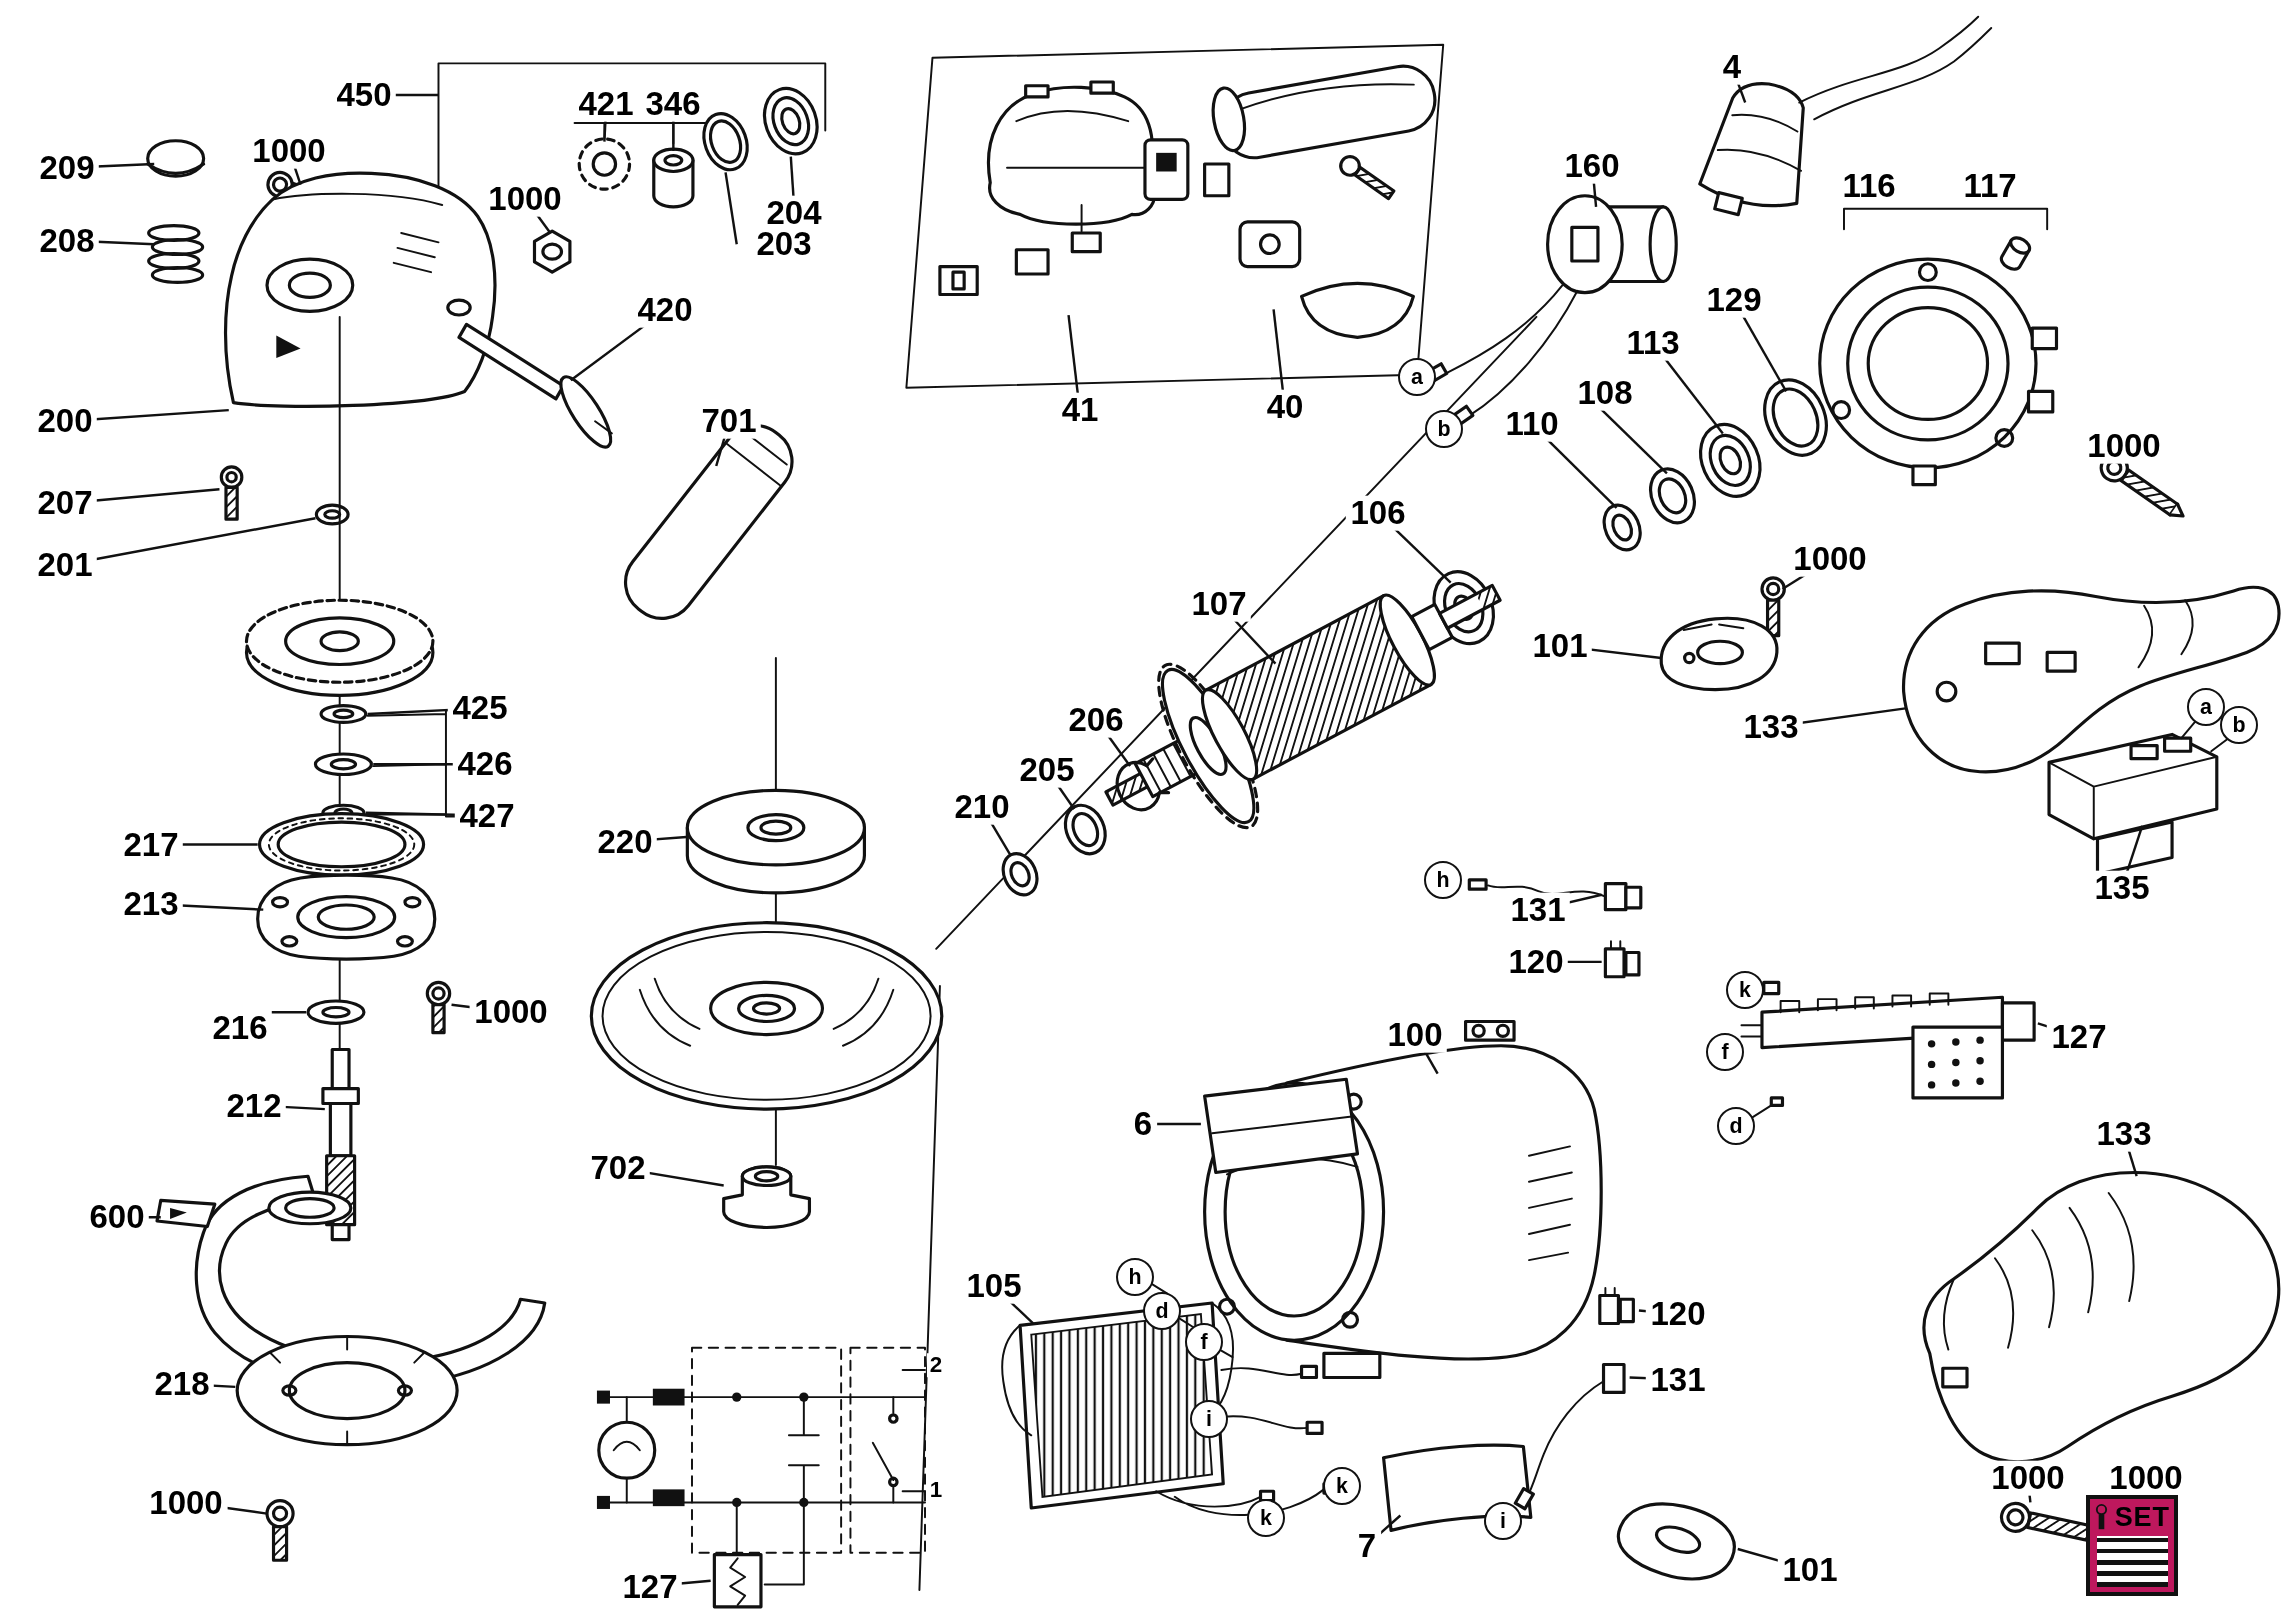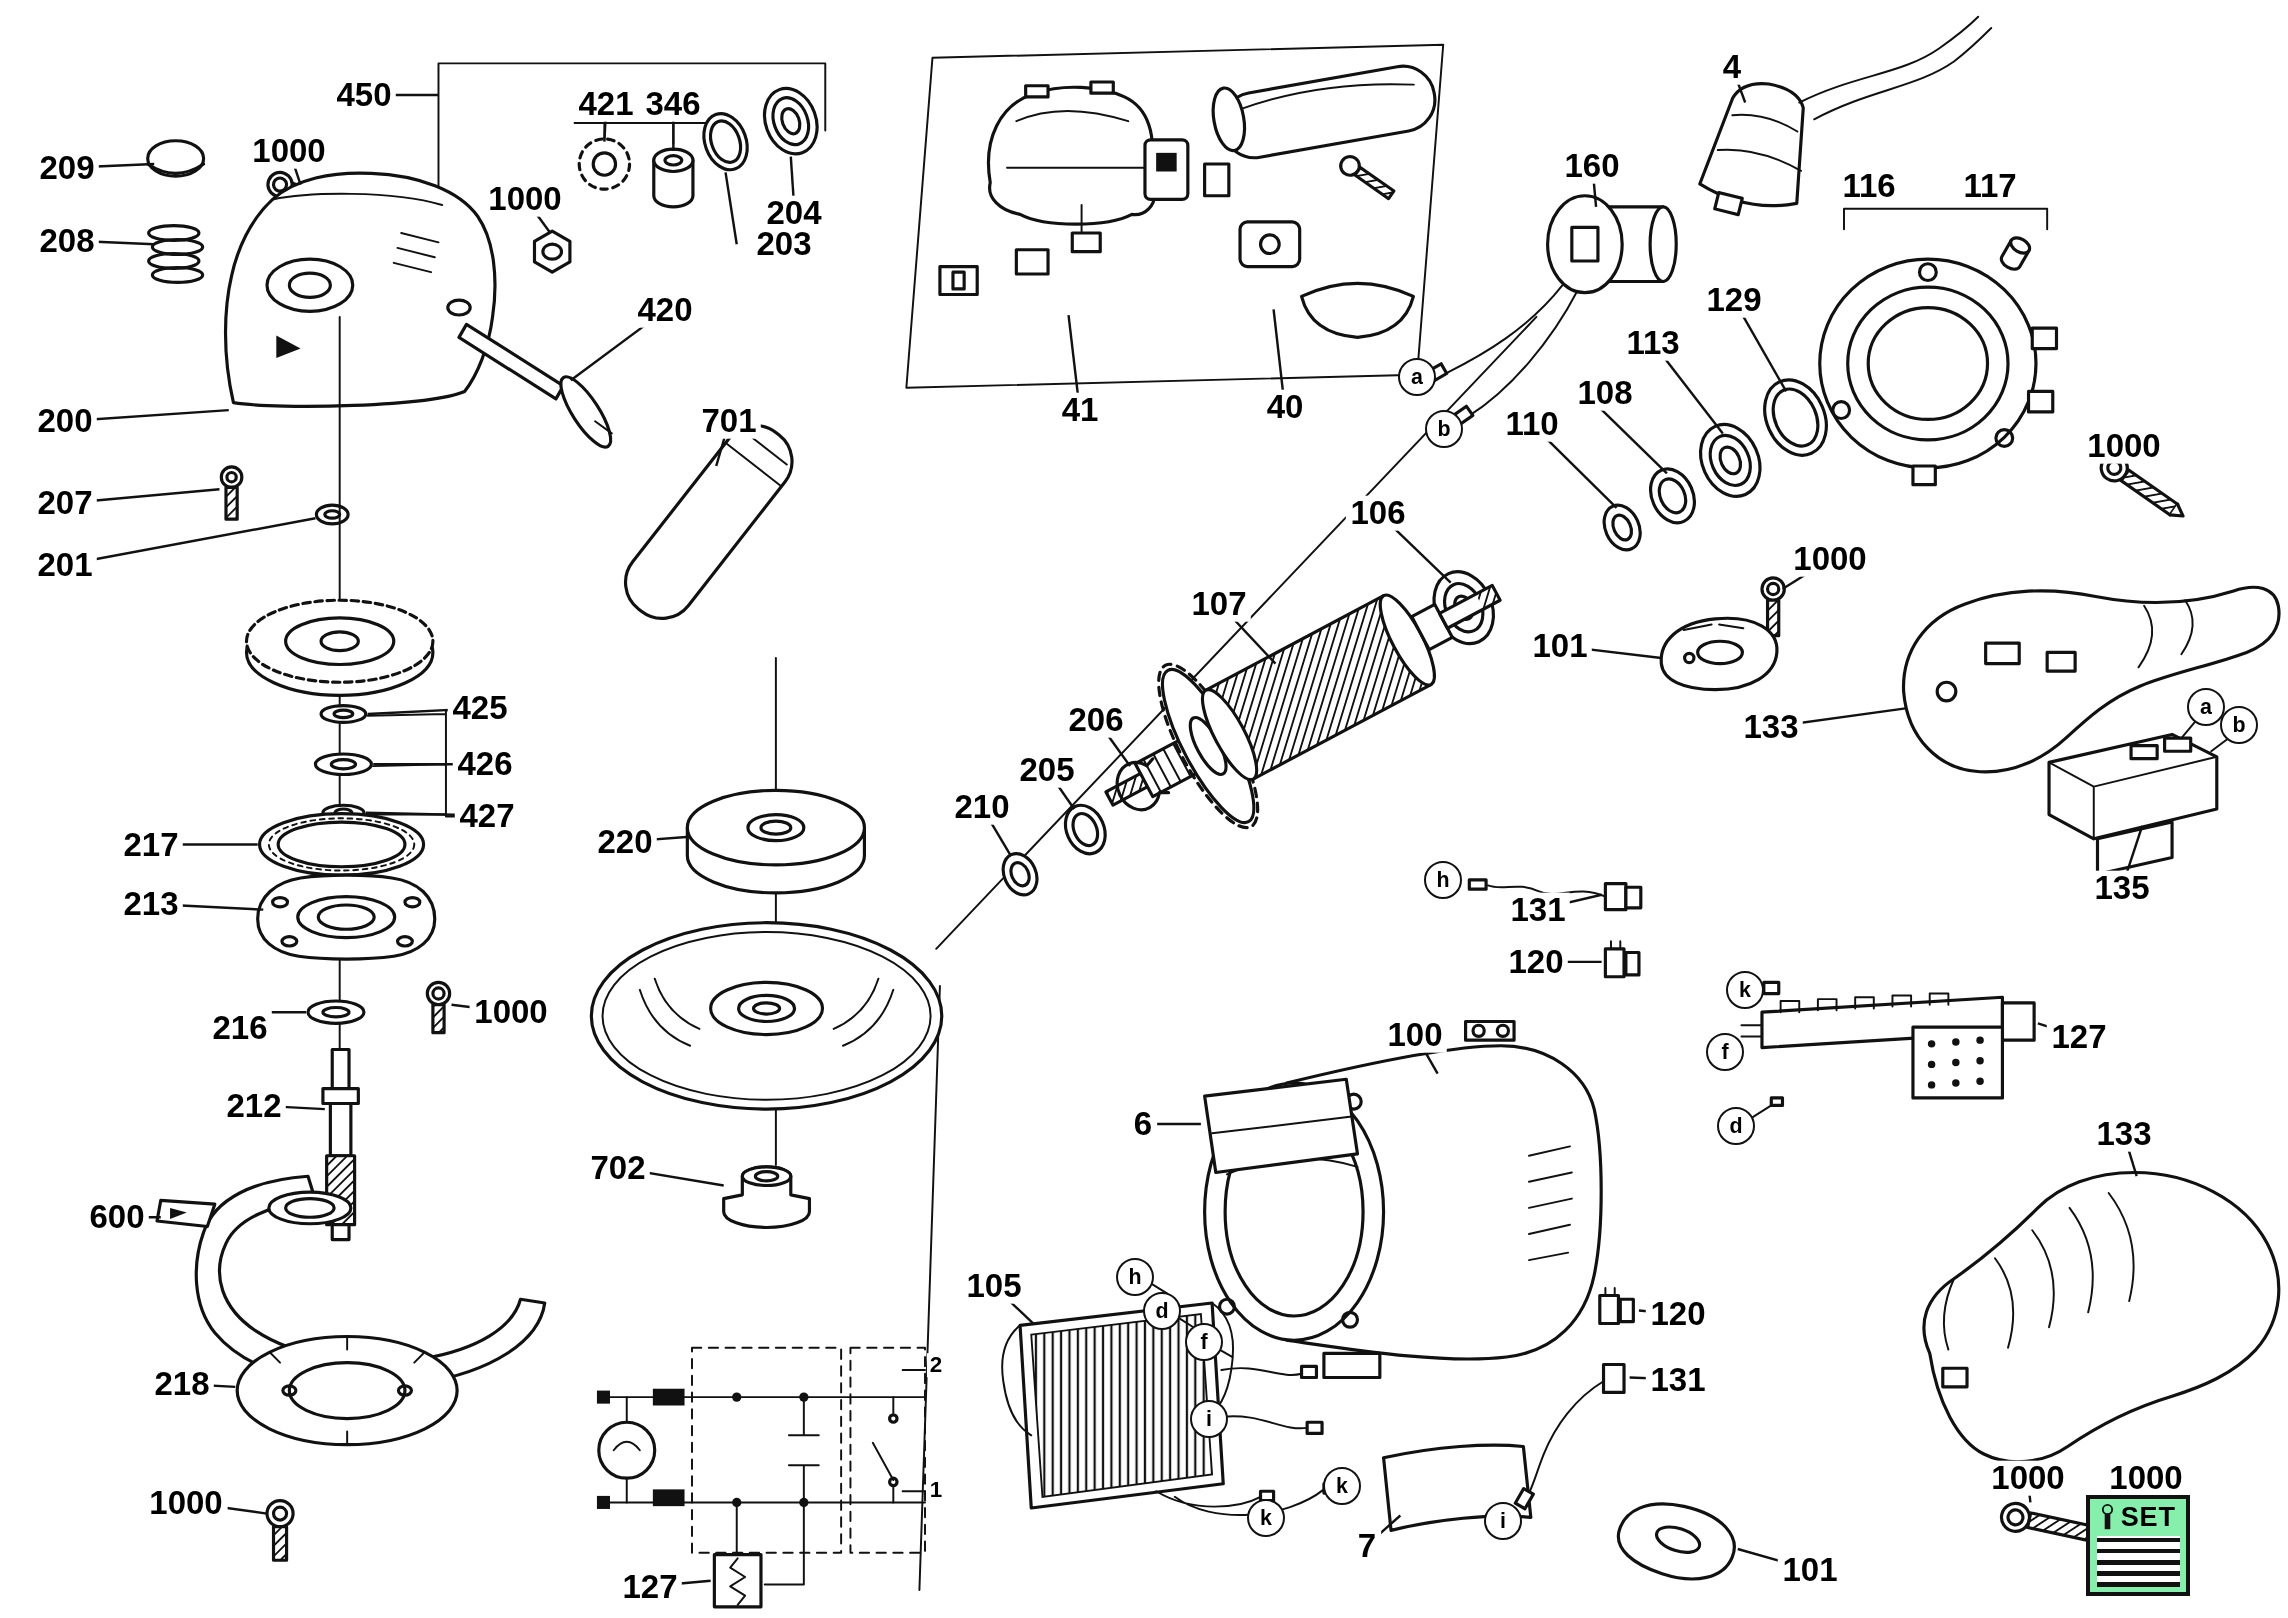--- a/index.html
+++ b/index.html
@@ -10,21 +10,21 @@
   .p{fill:#ffffff;stroke:#111111;stroke-width:3.4;stroke-linecap:round;stroke-linejoin:round;}
   .d{fill:none;stroke:#111111;stroke-width:3.4;stroke-linecap:round;stroke-linejoin:round;}
   .thin{fill:none;stroke:#111111;stroke-width:2.1;stroke-linecap:round;stroke-linejoin:round;}
   .b{fill:#111111;stroke:none;}
   #leaders line{stroke:#111111;stroke-width:2.6;}
   
   .callout{position:absolute;transform:translate(-50%,-50%);font-weight:bold;font-size:33px;line-height:1.05;color:#000;background:#fff;padding:0 4.7px;white-space:nowrap;}
   .callout.small{font-size:22.4px;padding:0 2.8px;}
   .letter{position:absolute;transform:translate(-50%,-50%);width:34px;height:34px;border:2.8px solid #111;border-radius:50%;background:#fff;display:flex;align-items:center;justify-content:center;font-weight:bold;font-size:21.4px;color:#000;}
   
-  .set-box{position:absolute;left:2086px;top:1495px;width:104px;height:101px;border:4.7px solid #111;background:#86efac;box-sizing:border-box;display:flex;flex-direction:column;align-items:center;padding:4.7px 6.5px;gap:4.7px;}
+  .set-box{position:absolute;left:2086px;top:1495px;width:92px;height:101px;border:4.7px solid #111;background:#be185d;box-sizing:border-box;display:flex;flex-direction:column;align-items:center;padding:4.7px 6.5px;gap:4.7px;}
   .set-head{display:flex;align-items:center;gap:5.6px;}
   .set-label{font-weight:bold;font-size:27px;letter-spacing:0.9px;color:#000;line-height:1;}
   .set-bars{width:100%;flex:1;background:repeating-linear-gradient(0deg,#111 0 4.7px,#fff 4.7px 11.2px);}
 </style>
 </head>
 <body>
 
 <div class="stage">
 
   <svg id="drawing" class="layer" viewBox="0 0 2455 1736">

